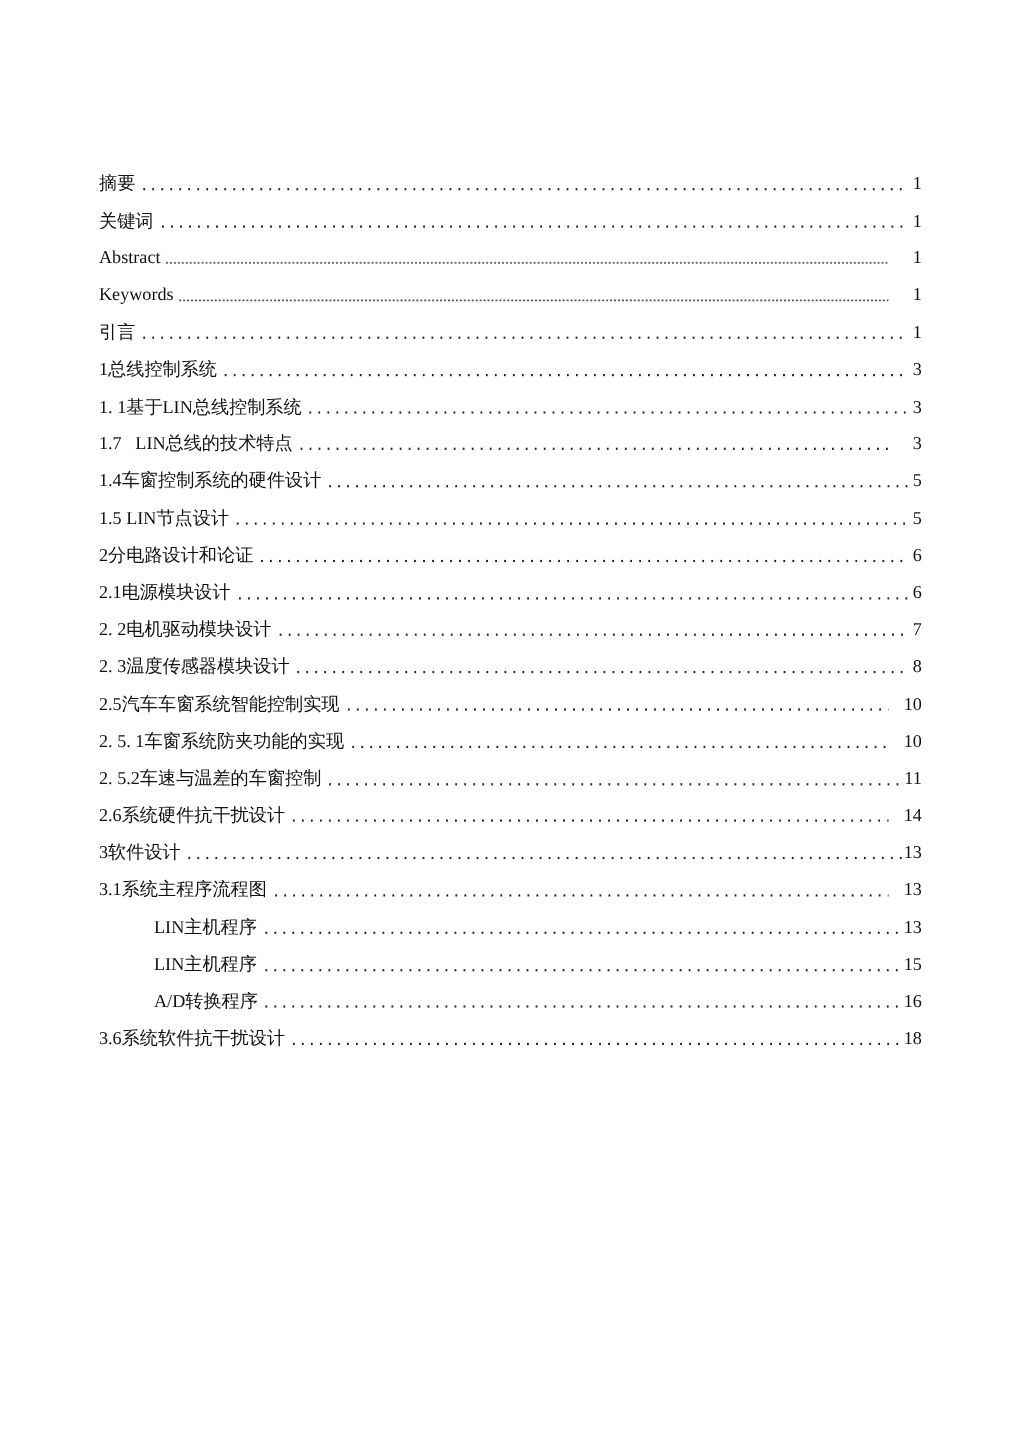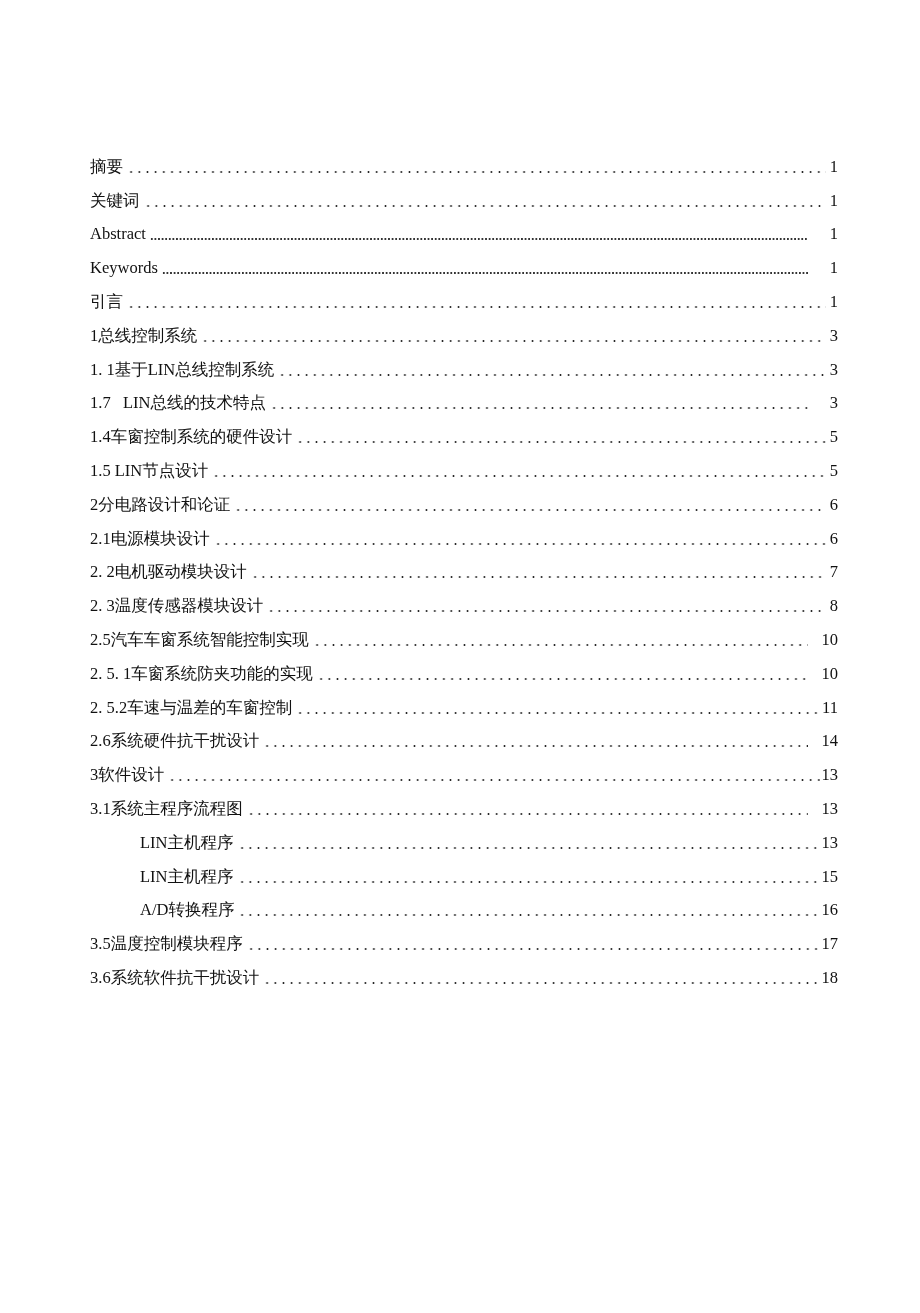--- a/index.html
+++ b/index.html
@@ -185,22 +185,17 @@
     <span class="toc-title">LIN主机程序</span>
     <span class="toc-leader"></span>
     <span class="toc-page">15</span>
   </div>
   <div class="toc-row indent">
     <span class="toc-title">A/D转换程序</span>
     <span class="toc-leader"></span>
     <span class="toc-page">16</span>
   </div>
   <div class="toc-row">
-    <span class="toc-title">3.5温度控制模块程序</span>
-    <span class="toc-leader"></span>
-    <span class="toc-page">17</span>
-  </div>
-  <div class="toc-row">
     <span class="toc-title">3.6系统软件抗干扰设计</span>
     <span class="toc-leader"></span>
     <span class="toc-page">18</span>
   </div>
 </div>
 
 </body></html>

